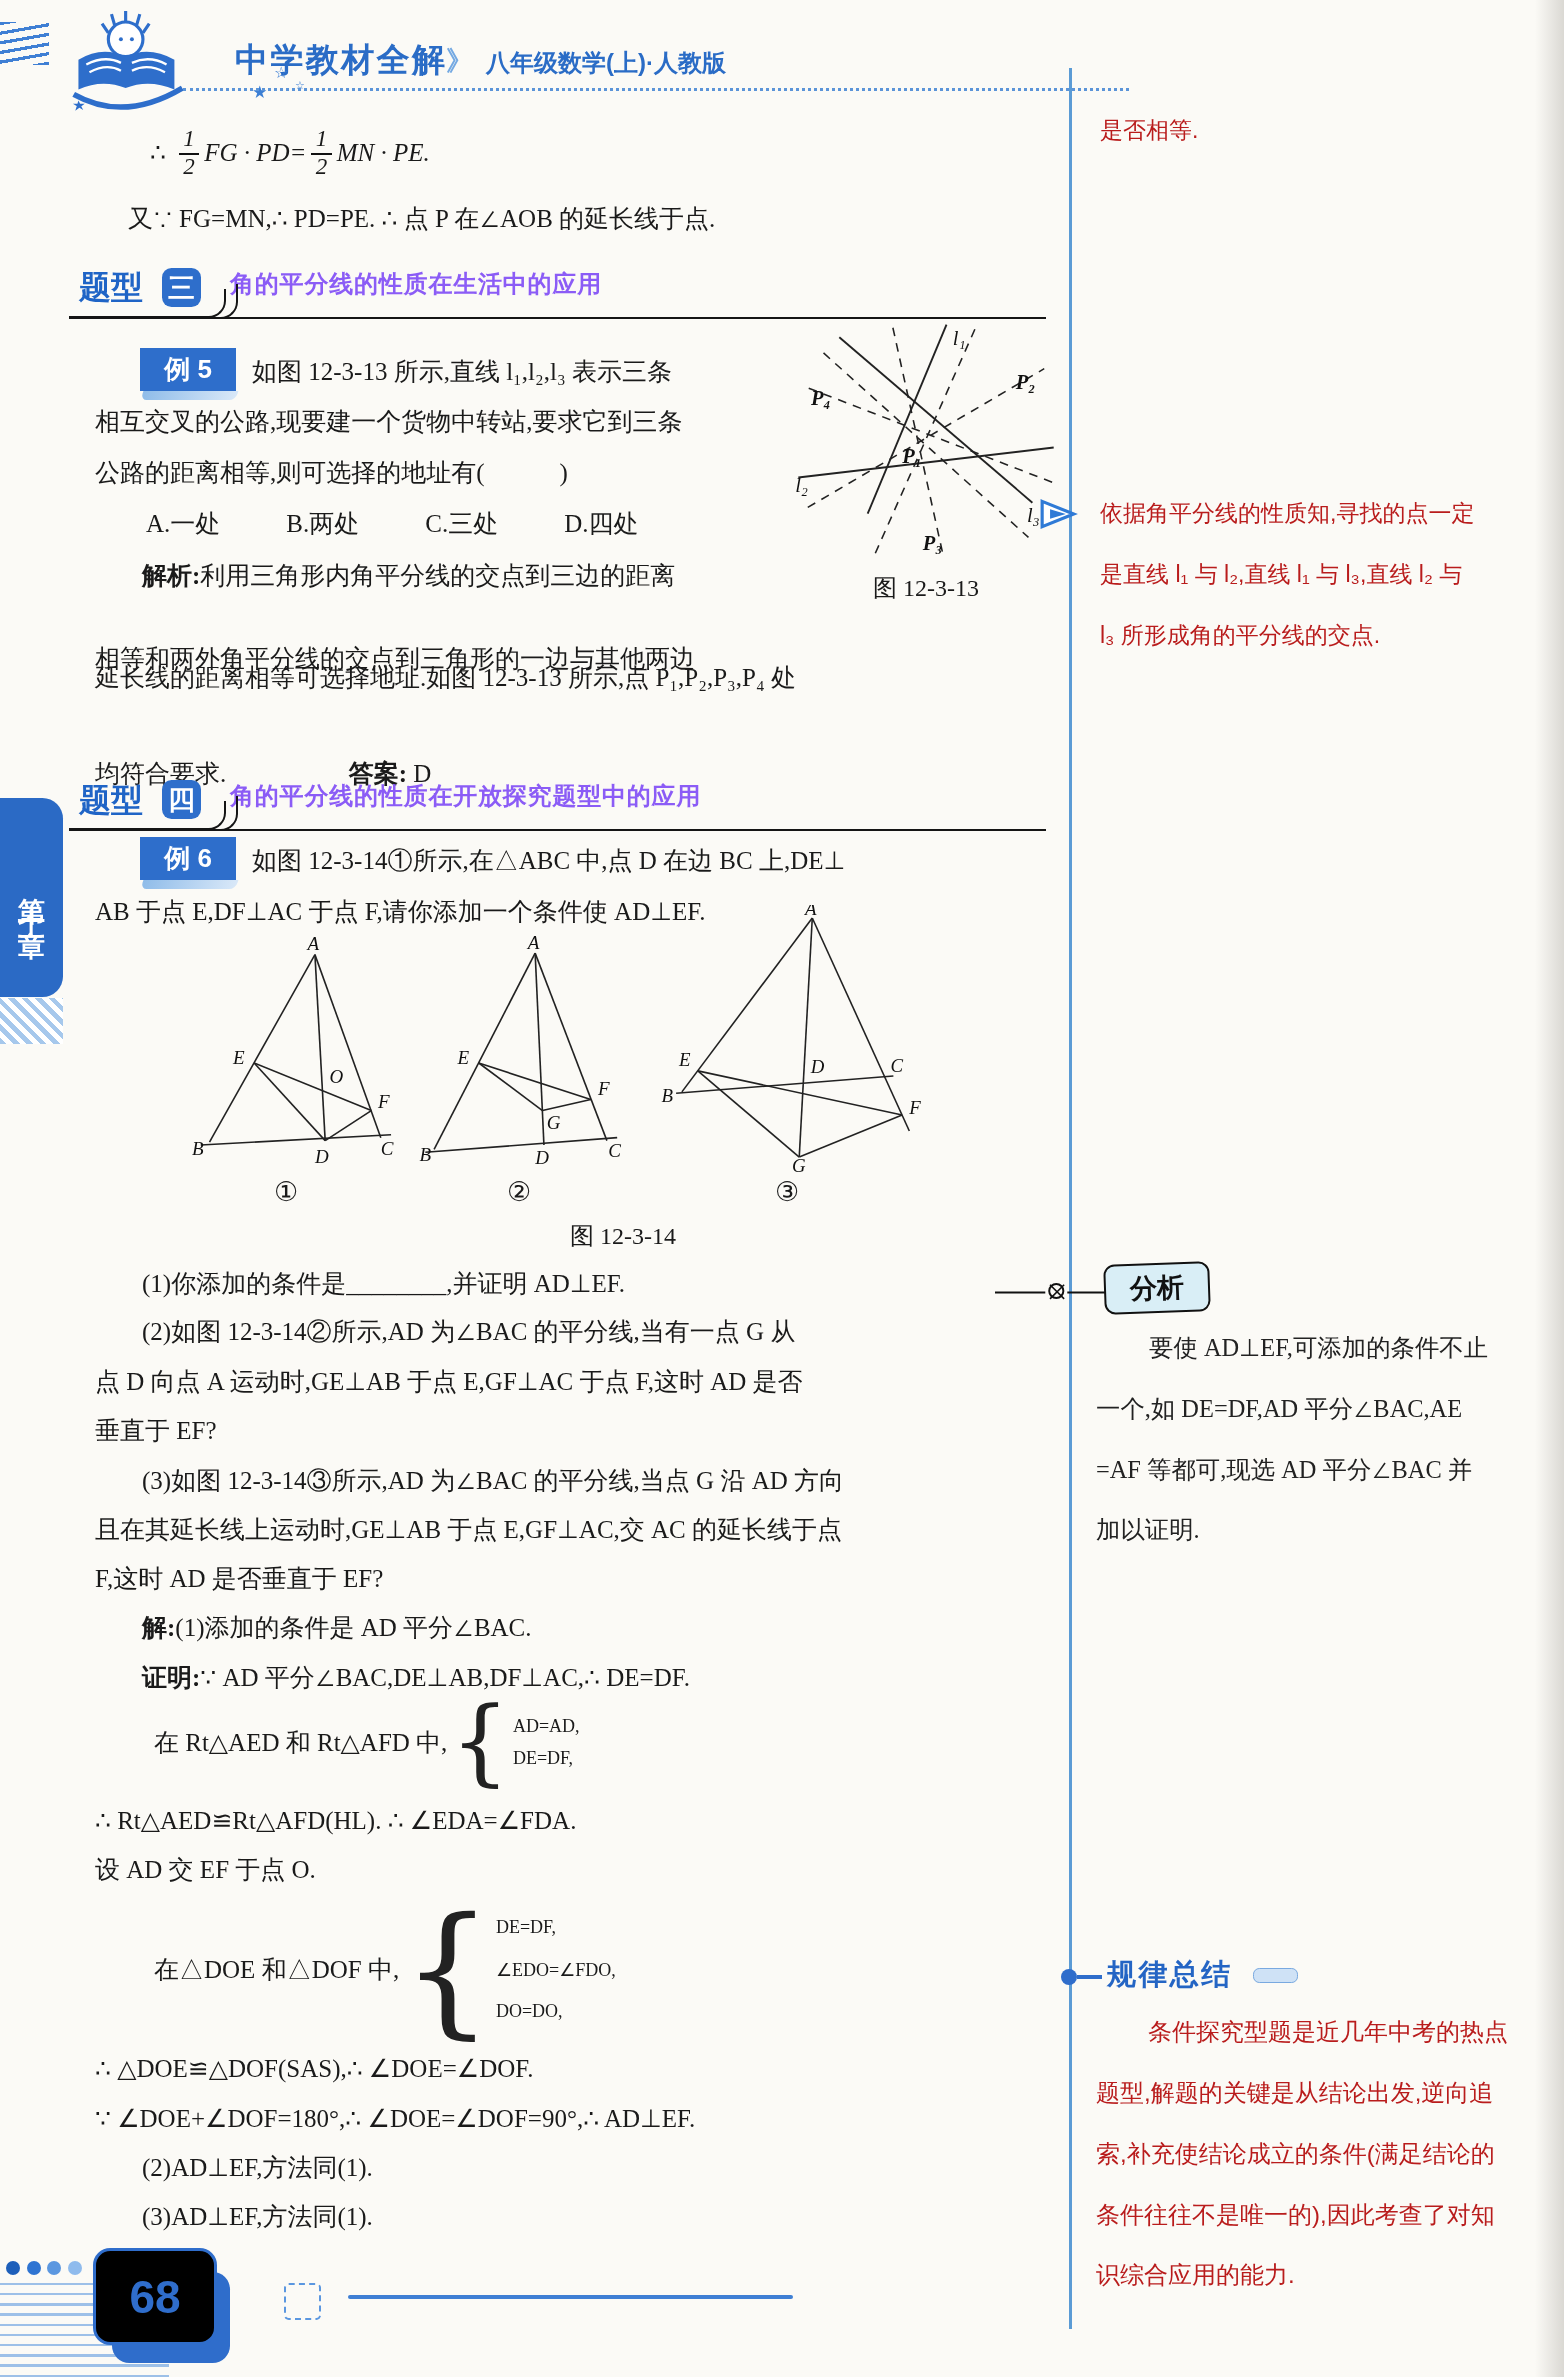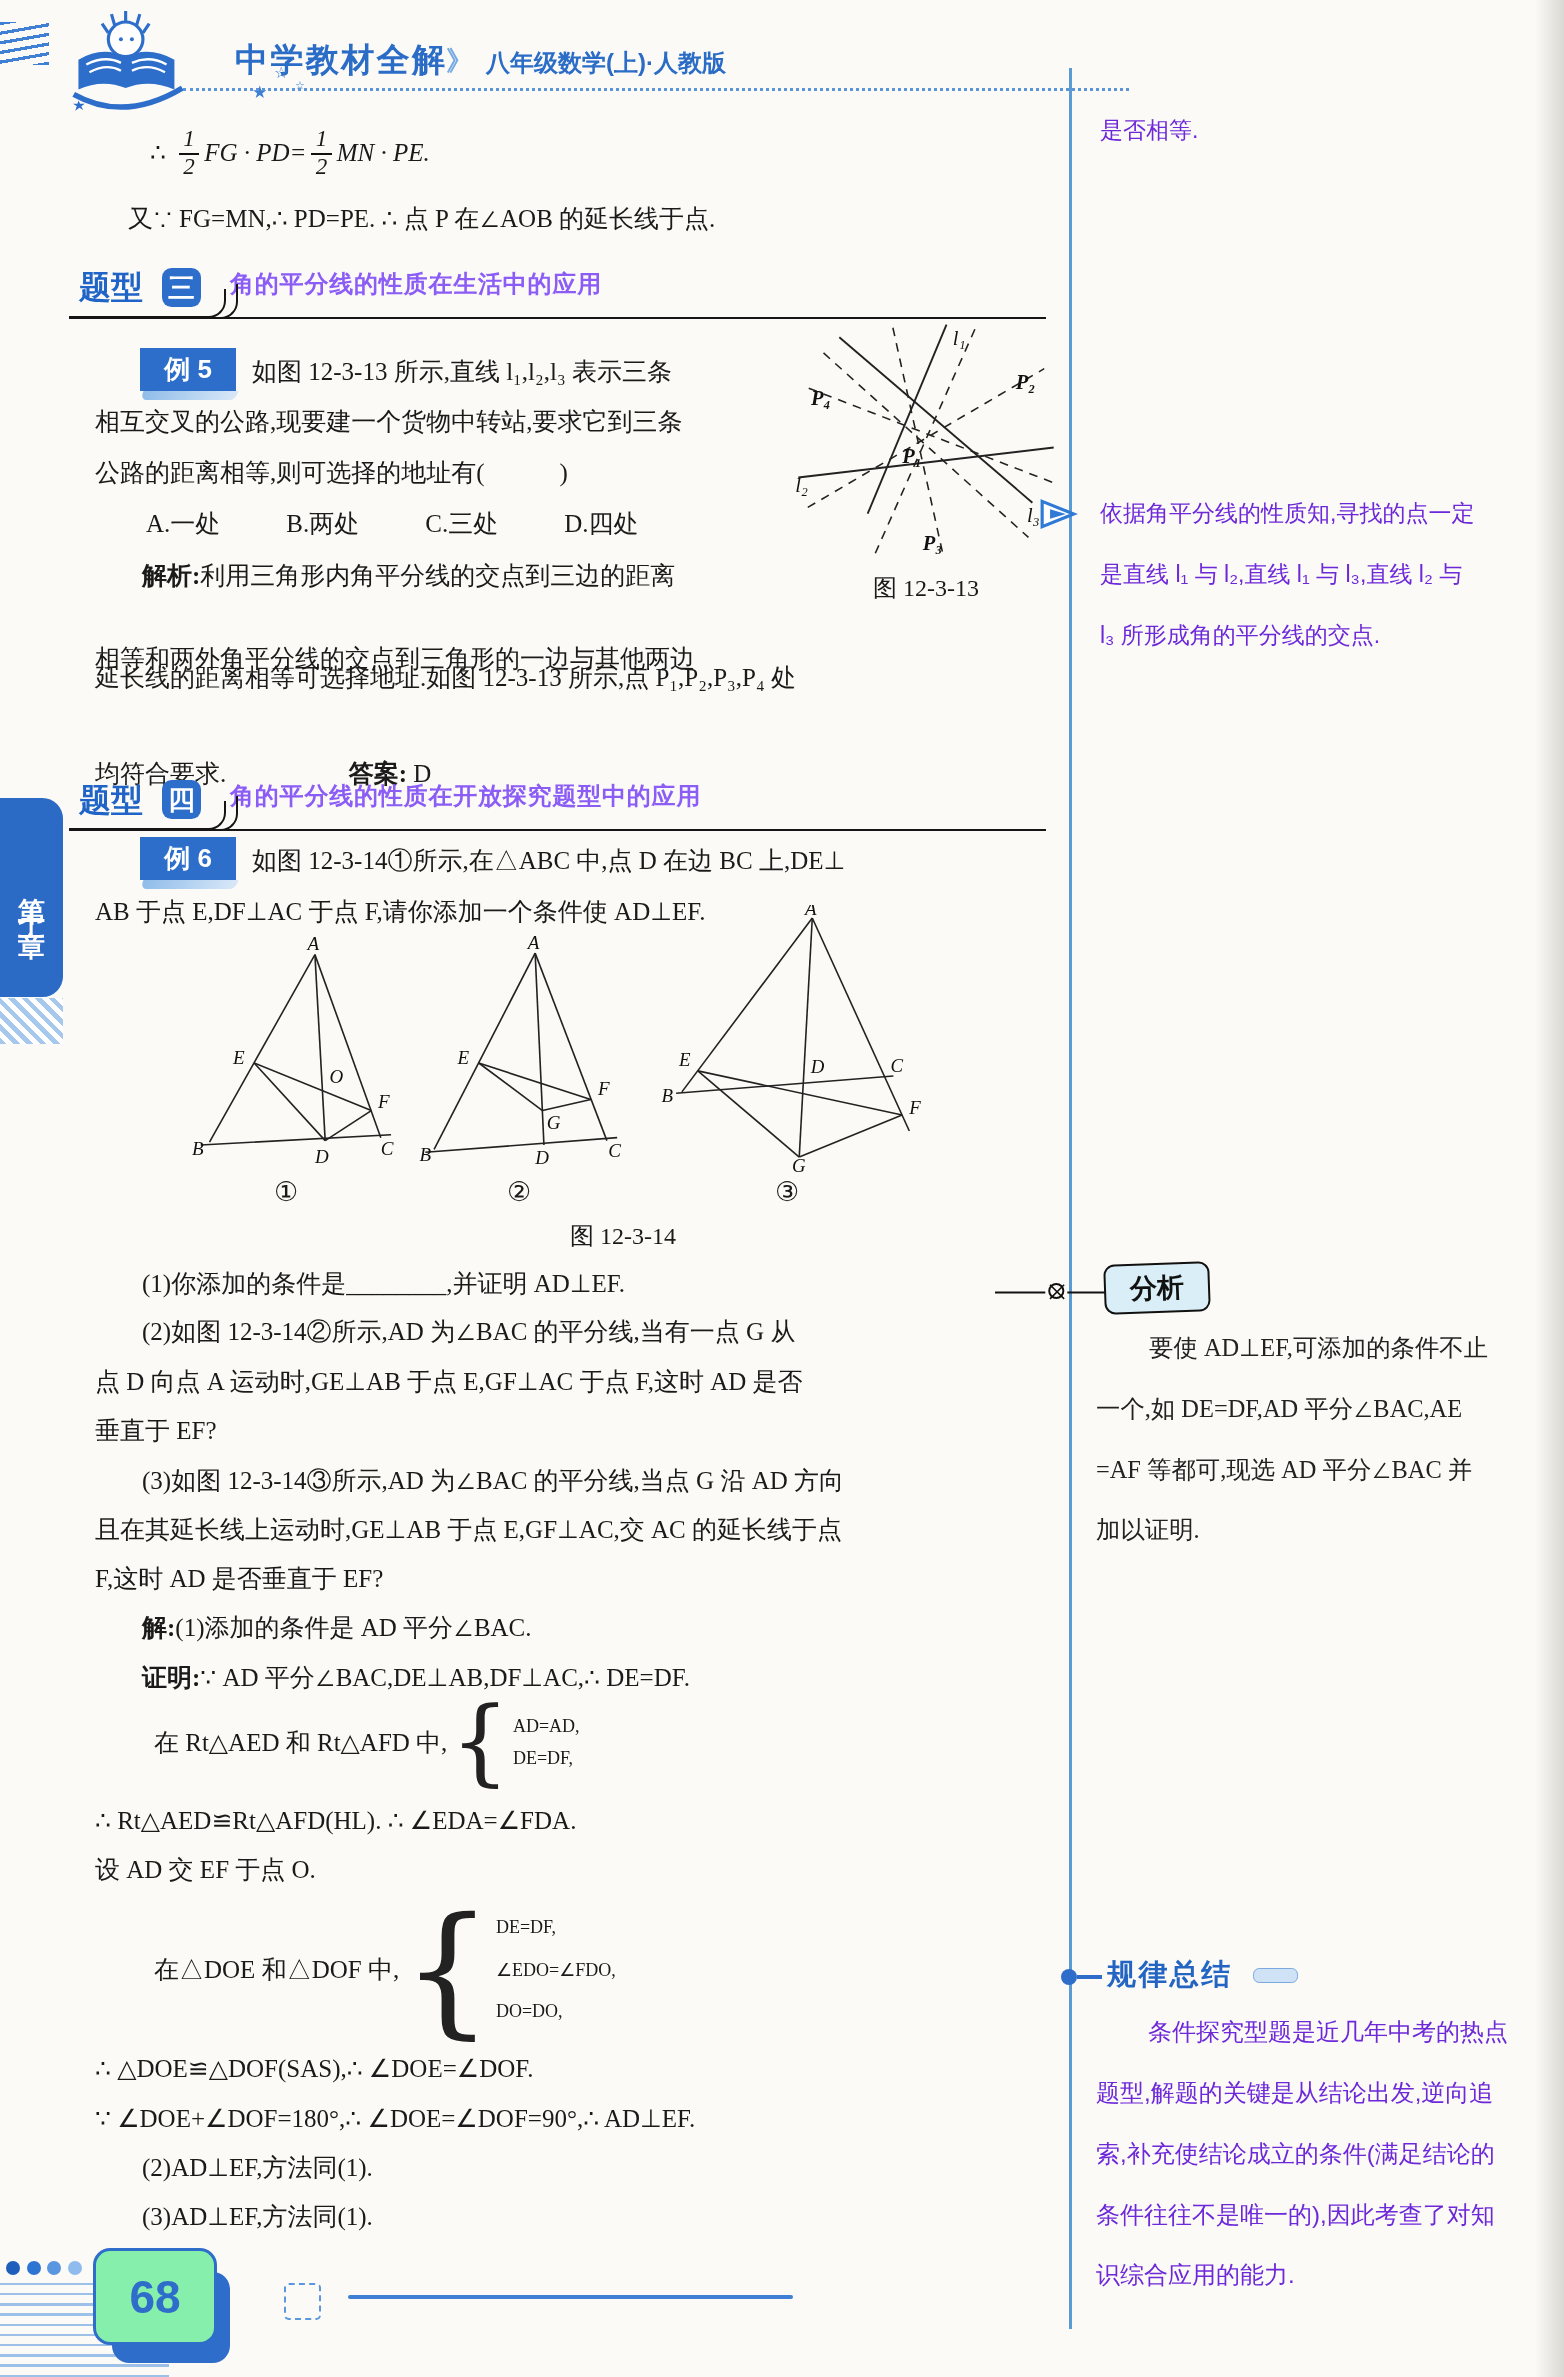--- a/index.html
+++ b/index.html
@@ -42,36 +42,36 @@
   
   svg text{font-family:"Liberation Serif",serif;font-style:italic;font-size:26px;fill:#111;}
   .figcap{font-size:24px;text-align:center;}
   .circ-num{font-size:27px;}
   
   .case-group{display:flex;align-items:center;}
   .brace{font-family:"DejaVu Serif",serif;color:#222;line-height:0.9;font-weight:400;margin:0 3.2px;}
   .cases{display:flex;flex-direction:column;font-size:18px;justify-content:space-between;}
   
   .divider{left:1069px;top:68px;width:3.2px;height:2261px;background:#5b9bd5;}
-  .side-note{font-size:23px;color:#6d28d9;font-family:"Liberation Sans",sans-serif;white-space:nowrap;}
+  .side-note{font-size:23px;color:#b91c1c;font-family:"Liberation Sans",sans-serif;white-space:nowrap;}
   .side-serif{font-size:24.4px;color:#222;white-space:nowrap;}
   .ana-tag{width:102px;height:46px;background:#d9eef6;border:2.4px solid #111;border-radius:11px;
        display:flex;align-items:center;justify-content:center;font-size:27px;font-weight:bold;color:#111;
        font-family:"Liberation Sans",sans-serif;transform:rotate(-2deg);}
   .sum-dot{width:16px;height:16px;border-radius:50%;background:#2f6dcb;}
   .sum-bar{height:4px;background:#2f6dcb;}
   .sum-title{font-size:29px;font-weight:bold;color:#2465c4;font-family:"Liberation Sans",sans-serif;letter-spacing:2.4px;}
   .sum-pill{width:43px;height:12.6px;border:1.6px solid #79a9e0;border-radius:6.3px;background:#cfe2f6;}
   
   .dot{border-radius:50%;}
   .stripes-bl{left:0;top:2278px;width:169px;height:99px;
       background:repeating-linear-gradient(0deg,#9dc0e8 0 2.4px,rgba(0,0,0,0) 2.4px 10.2px),
                  repeating-linear-gradient(90deg,rgba(0,0,0,0) 0 24px,#fbfaf6 24px 28px);}
   .pagebox-shadow{left:112px;top:2272px;width:118px;height:91px;background:#2f6dcb;border-radius:17.3px;}
-  .pagebox{left:93px;top:2248px;width:118px;height:91px;background:#86efac;border:3.2px solid #2f6dcb;border-radius:17.3px;
+  .pagebox{left:93px;top:2248px;width:118px;height:91px;background:#000000;border:3.2px solid #2f6dcb;border-radius:17.3px;
       display:flex;align-items:center;justify-content:center;font-size:46px;font-weight:bold;color:#2f6dcb;
       font-family:"Liberation Sans",sans-serif;}
   .dash-sq{left:284px;top:2283px;width:33px;height:33px;border:2.4px dashed #5b97e0;border-radius:4.7px;}
   .hline{left:348px;top:2295px;width:445px;height:4px;background:#3f7fd4;border-radius:2.4px;}
   .edge-shade{right:0;top:0;width:30px;height:2377px;background:linear-gradient(90deg,rgba(0,0,0,0),#d9d7d2);}
 </style>
 </head>
 <body>
 
 <div class="abs hdr-stripes"></div>

